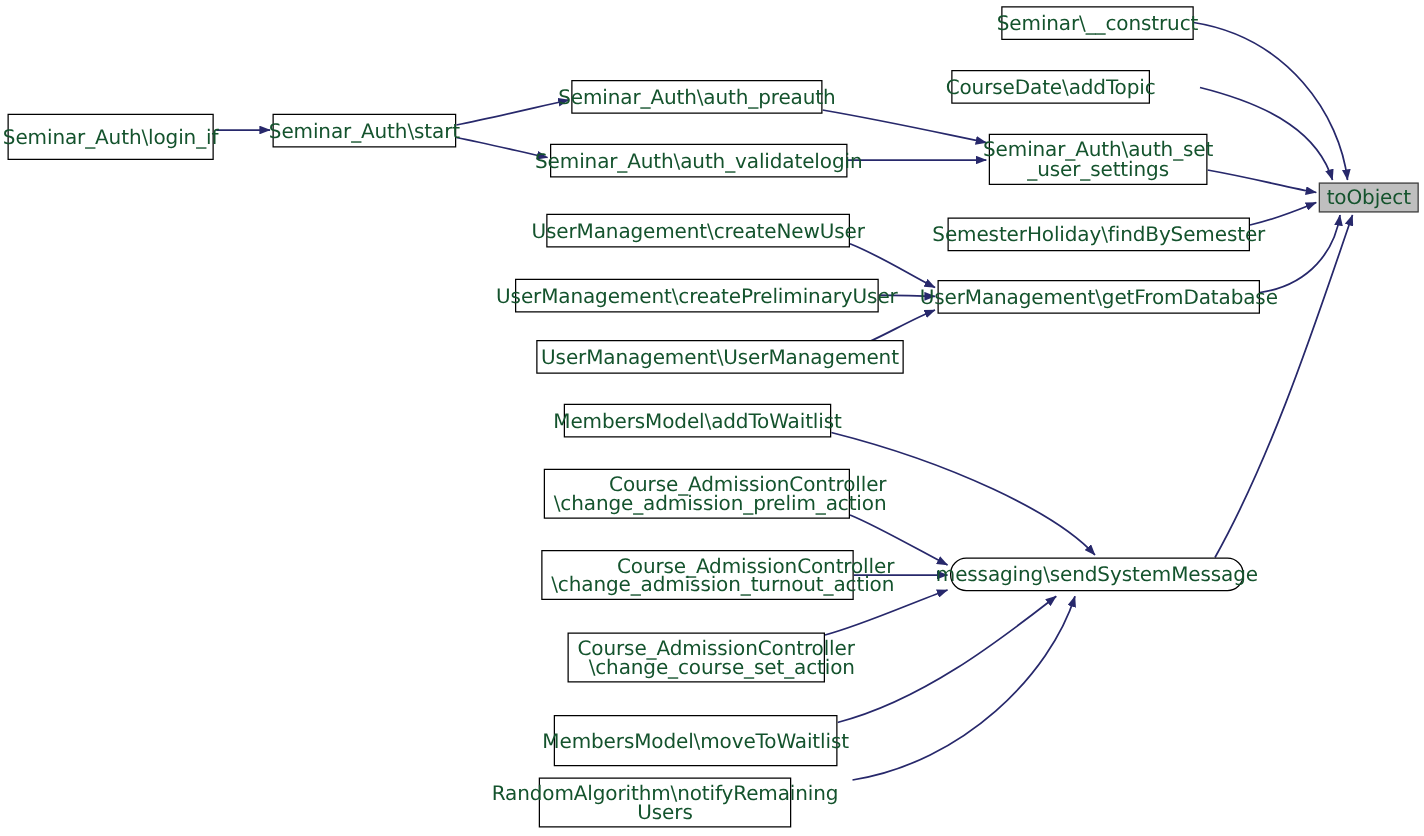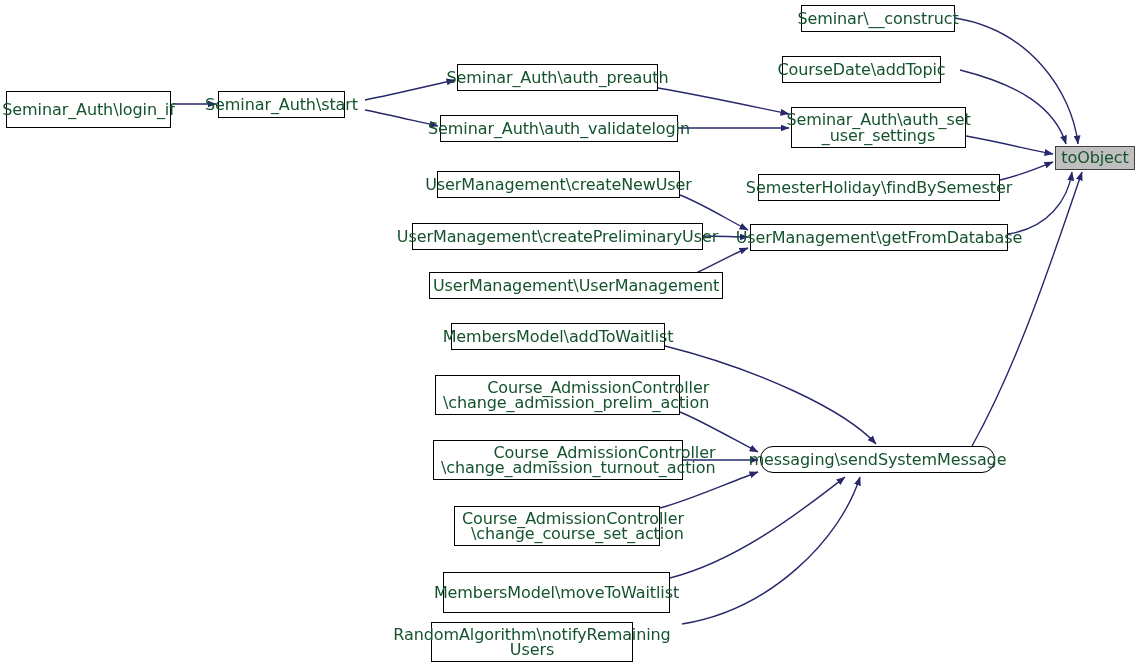--- a/index.html
+++ b/index.html
@@ -87,25 +87,25 @@
         <path d="M 665,346 C 760,370 845,410 876,444" fill="none" stroke="#27286b" stroke-width="1.4" marker-end="url(#arrowhead)"></path>
         <path d="M 680,412 C 700,420 735,440 758,452" fill="none" stroke="#27286b" stroke-width="1.4" marker-end="url(#arrowhead)"></path>
         <path d="M 683,460 C 705,460 735,460 758,460" fill="none" stroke="#27286b" stroke-width="1.4" marker-end="url(#arrowhead)"></path>
         <path d="M 660,508 C 690,500 730,482 758,472" fill="none" stroke="#27286b" stroke-width="1.4" marker-end="url(#arrowhead)"></path>
         <path d="M 670,578 C 740,560 805,508 845,477" fill="none" stroke="#27286b" stroke-width="1.4" marker-end="url(#arrowhead)"></path>
         <path d="M 682,624 C 770,610 840,540 860,477" fill="none" stroke="#27286b" stroke-width="1.4" marker-end="url(#arrowhead)"></path>
       </g>
   </svg>
   <div id="node-layer">
       <div class="node-box" style="left: 6px; top: 91px; width: 165px; height: 37px;"><span class="node-label">Seminar_Auth\login_if</span></div>
-      <div class="node-box" style="left: 218px; top: 91px; width: 127px; height: 27px; align-items: center;"><span class="node-label">Seminar_Auth\start</span></div>
+      <div class="node-box" style="left: 218px; top: 91px; width: 147px; height: 27px; align-items: center;"><span class="node-label">Seminar_Auth\start</span></div>
       <div class="node-box" style="left: 457px; top: 64px; width: 201px; height: 27px;"><span class="node-label">Seminar_Auth\auth_preauth</span></div>
       <div class="node-box" style="left: 440px; top: 115px; width: 238px; height: 27px;"><span class="node-label">Seminar_Auth\auth_validatelogin</span></div>
       <div class="node-box" style="left: 801px; top: 5px; width: 154px; height: 27px;"><span class="node-label">Seminar\__construct</span></div>
-      <div class="node-box" style="left: 782px; top: 56px; width: 159px; height: 27px;"><span class="node-label">CourseDate\addTopic</span></div>
+      <div class="node-box" style="left: 761px; top: 56px; width: 159px; height: 27px;"><span class="node-label">CourseDate\addTopic</span></div>
       <div class="node-box" style="left: 791px; top: 107px; width: 175px; height: 41px;"><span class="node-label">Seminar_Auth\auth_set
 _user_settings</span></div>
       <div class="node-box" style="left: 758px; top: 174px; width: 242px; height: 27px;"><span class="node-label">SemesterHoliday\findBySemester</span></div>
       <div class="node-box" style="left: 437px; top: 171px; width: 243px; height: 27px;"><span class="node-label">UserManagement\createNewUser</span></div>
       <div class="node-box" style="left: 412px; top: 223px; width: 291px; height: 27px;"><span class="node-label">UserManagement\createPreliminaryUser</span></div>
       <div class="node-box" style="left: 429px; top: 272px; width: 294px; height: 27px;"><span class="node-label">UserManagement\UserManagement</span></div>
       <div class="node-box" style="left: 750px; top: 224px; width: 258px; height: 27px;"><span class="node-label">UserManagement\getFromDatabase</span></div>
       <div class="node-box node-highlight" style="left: 1055px; top: 146px; width: 80px; height: 24px;"><span class="node-label">toObject</span></div>
       <div class="node-box" style="left: 451px; top: 323px; width: 214px; height: 27px;"><span class="node-label">MembersModel\addToWaitlist</span></div>
       <div class="node-box align-left" style="left: 435px; top: 375px; width: 245px; height: 40px;"><span class="node-label">Course_AdmissionController

